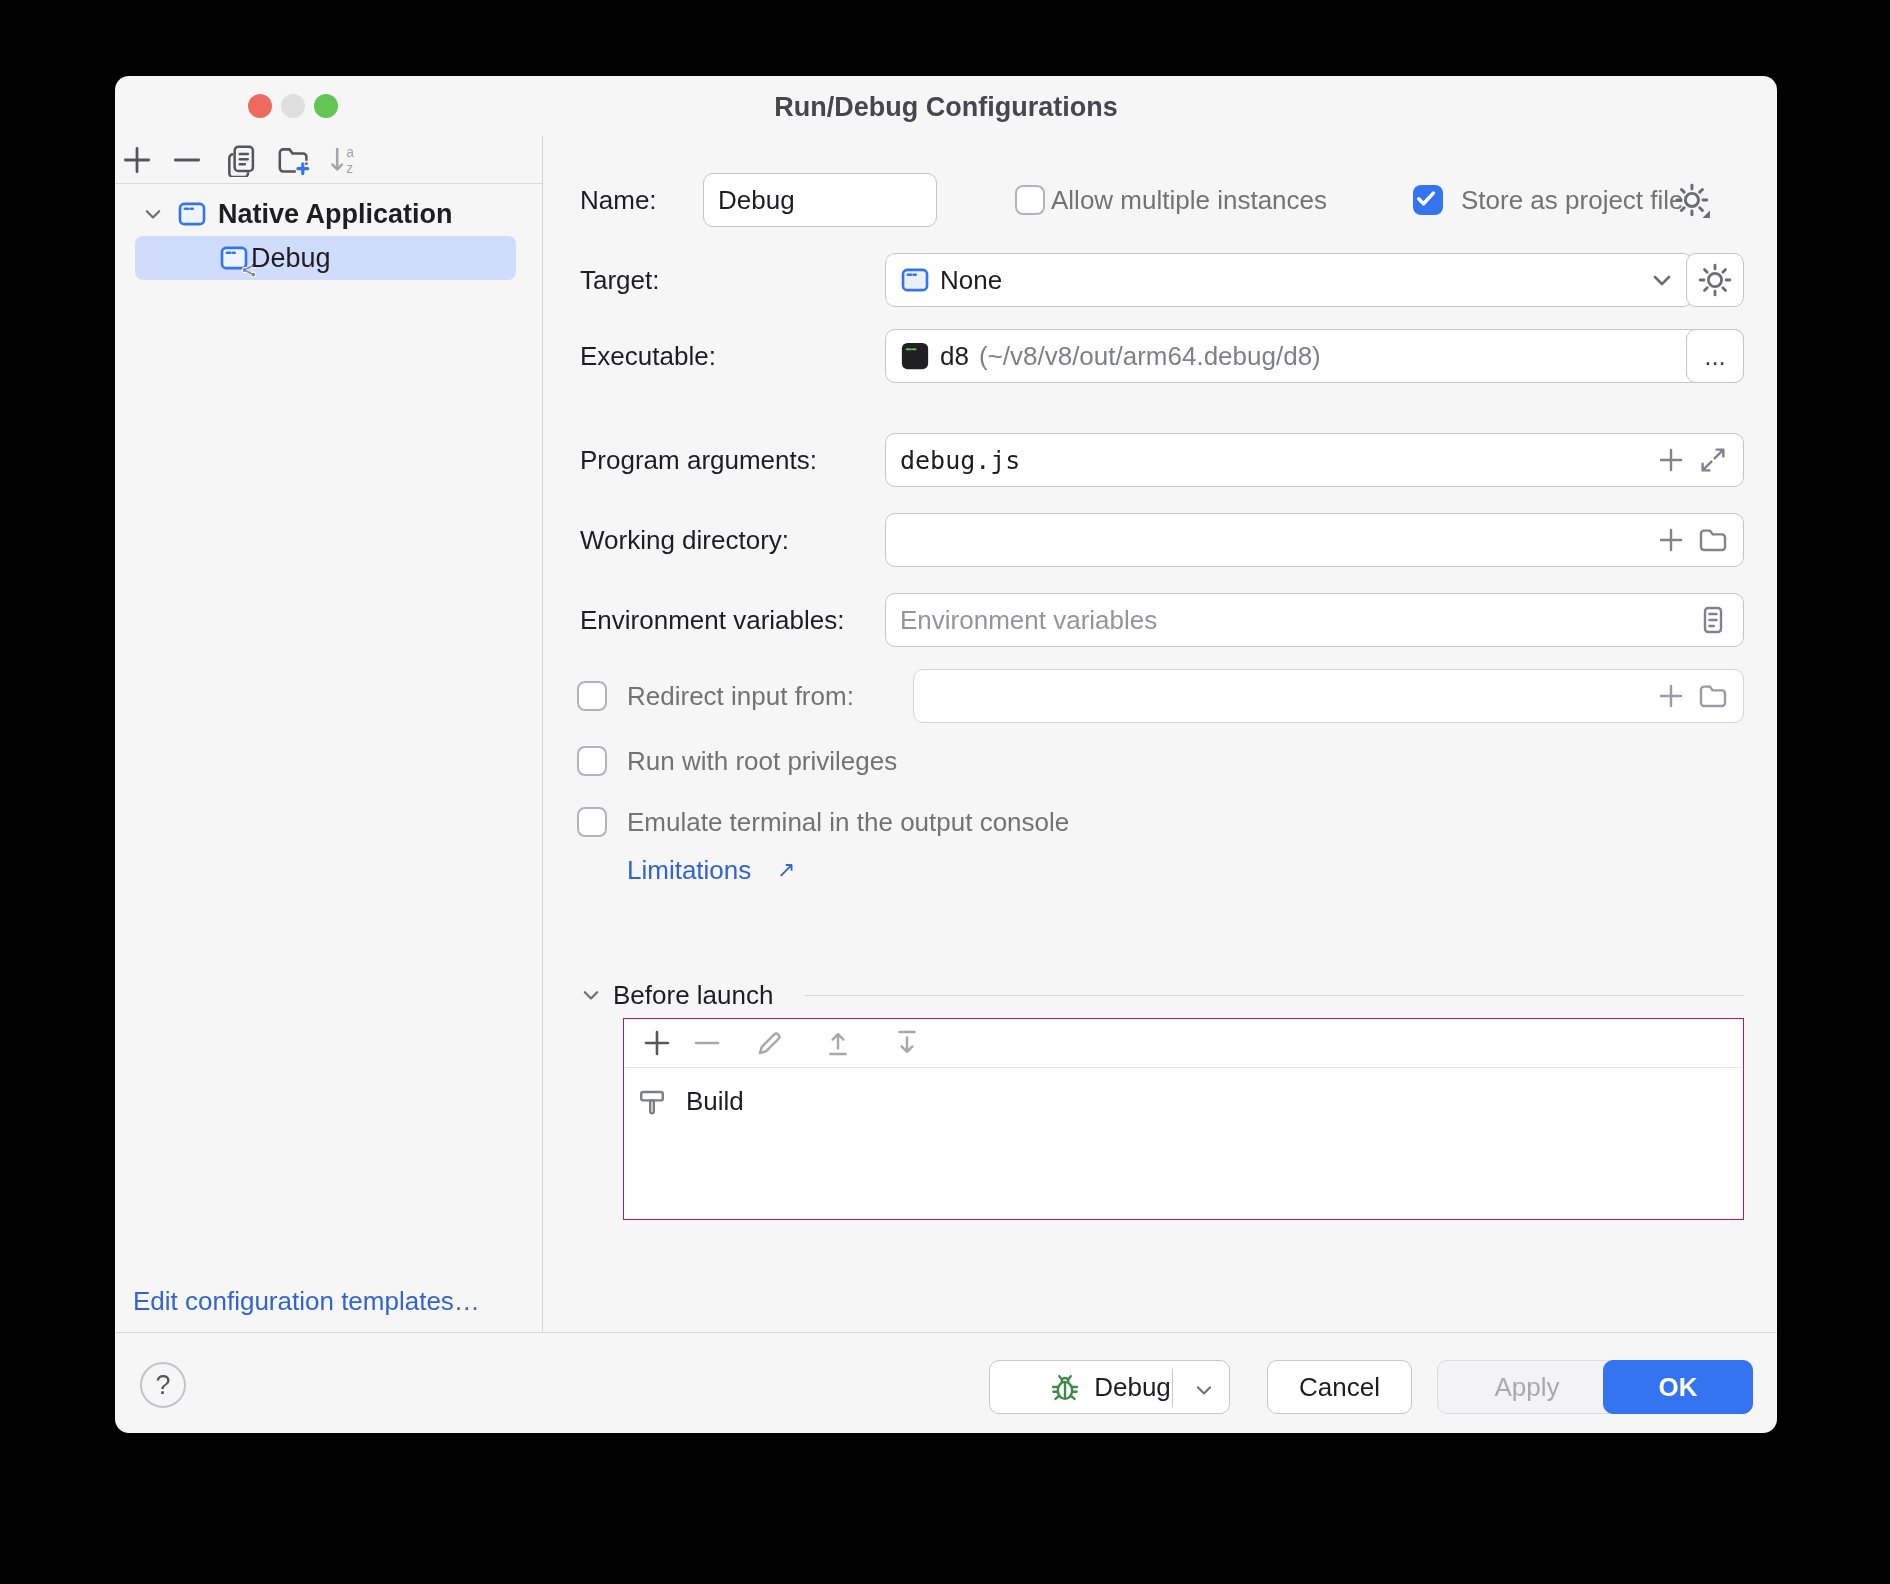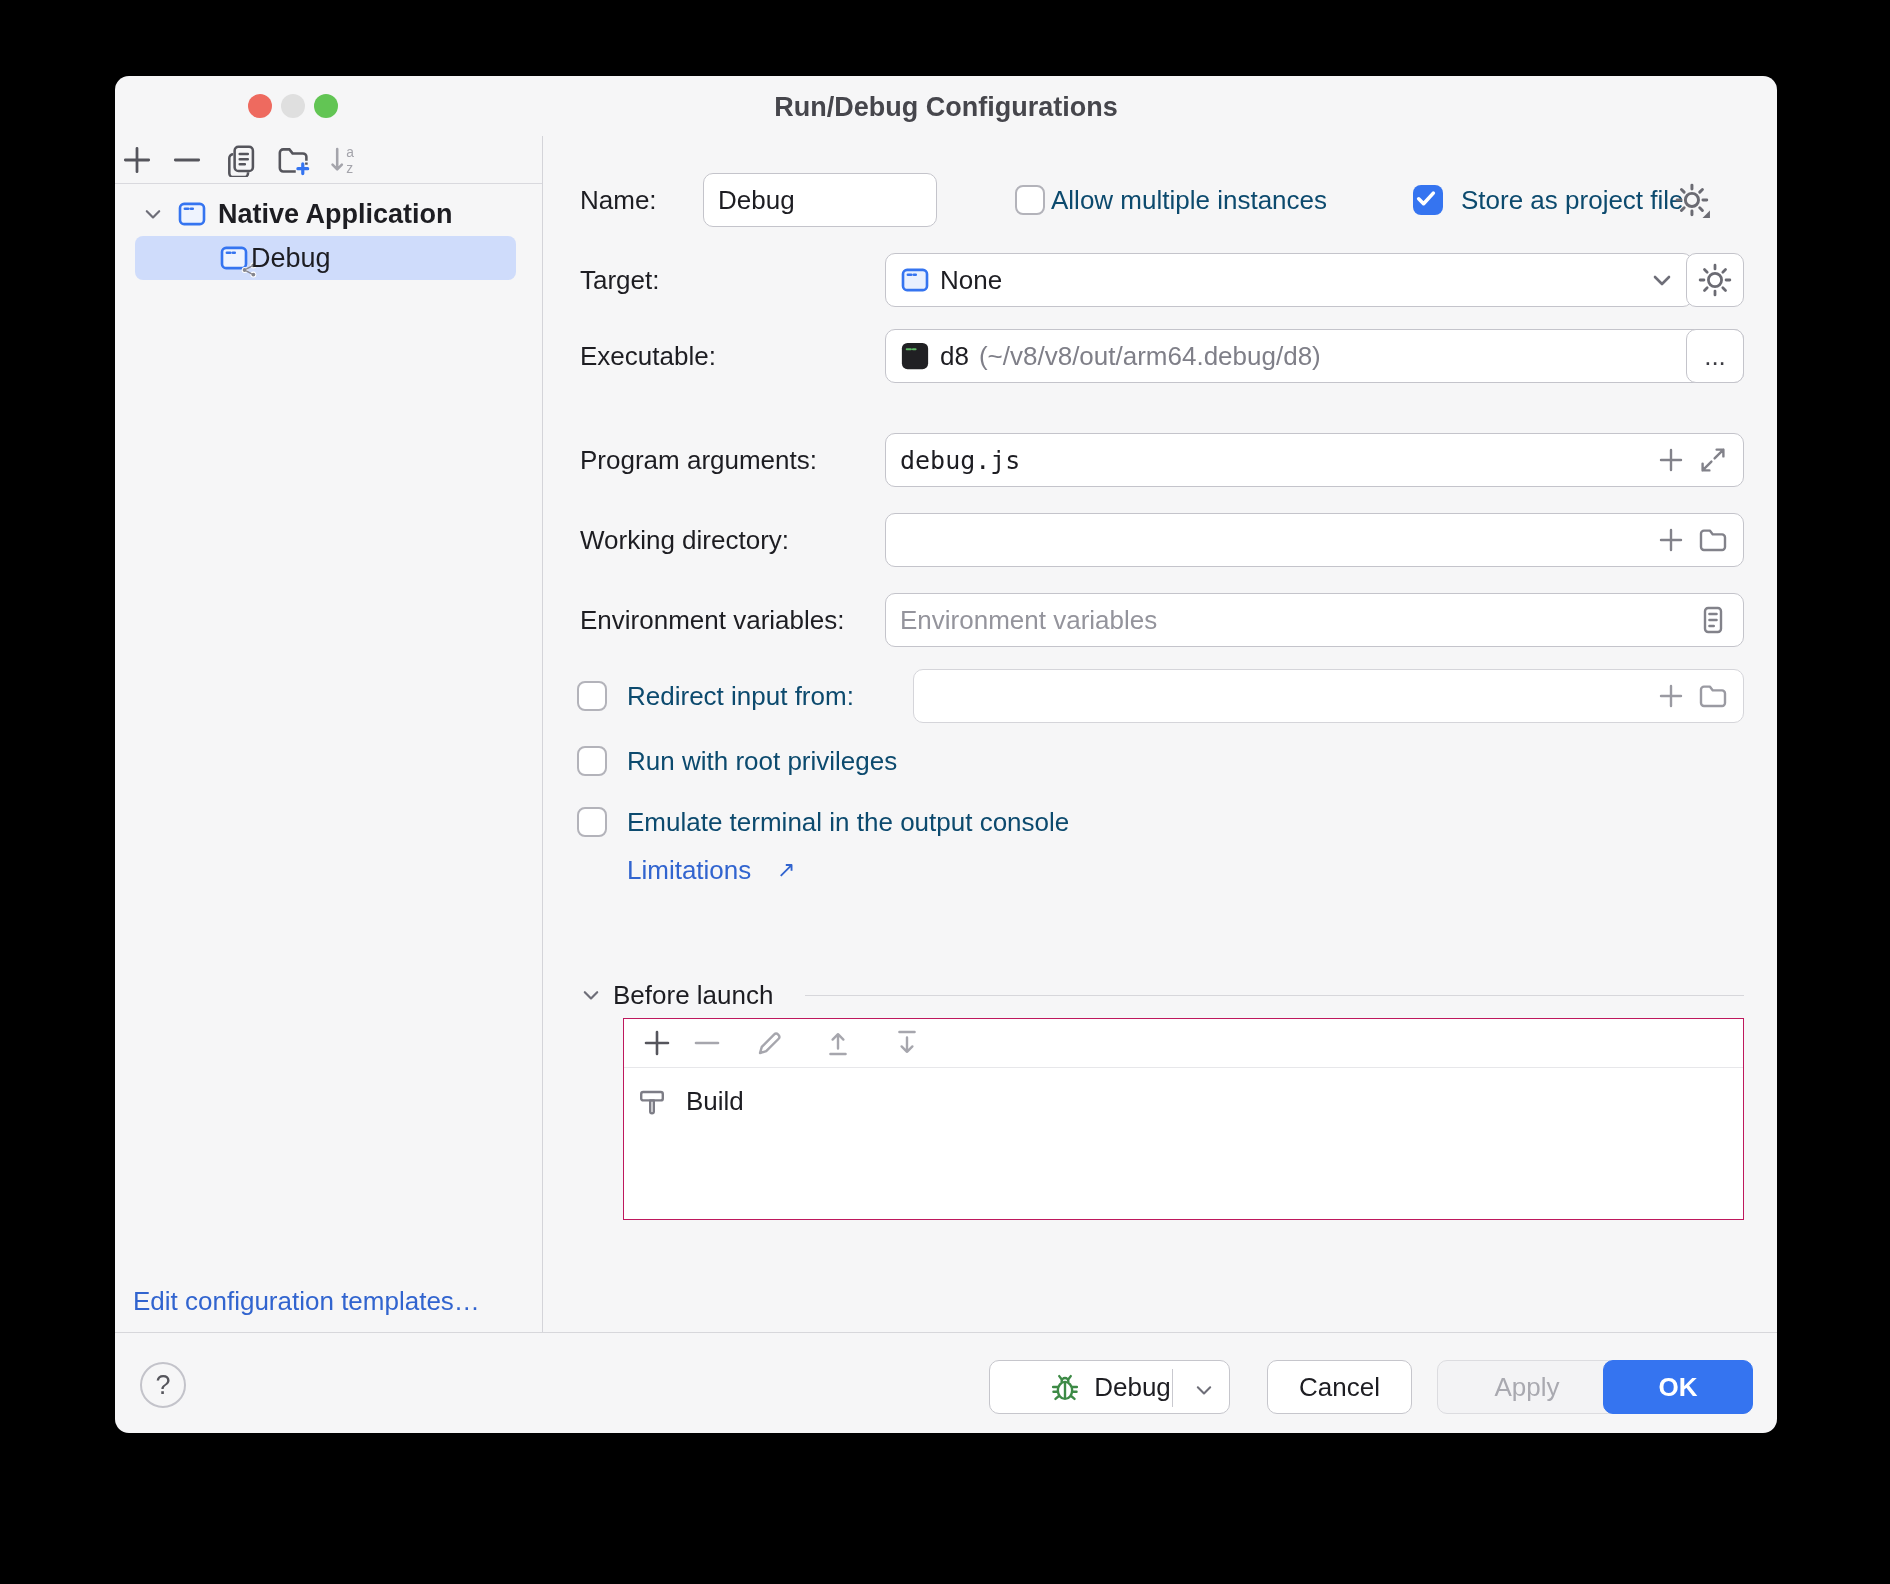--- a/index.html
+++ b/index.html
@@ -47,21 +47,21 @@
   .path-text { font-size:26px; color:#7f7f88; }
   .spacer { flex:1; }
   .inline-ico { width:32px; height:32px; flex:0 0 auto; }
 
   
   .cb { position:absolute; top:12px; width:30px; height:30px; background:#fff;
         border:2px solid #b3b3ba; border-radius:8px; }
   .cb svg { display:none; width:26px; height:26px; }
   .cb.checked { background:#3574f0; border:none; }
   .cb.checked svg { display:block; }
-  .cb-label { position:absolute; font-size:26px; line-height:54px; color:#0c4a6e; }
+  .cb-label { position:absolute; font-size:26px; line-height:54px; color:#737373; }
   .link { color:#3164cf; }
 
   
   .bl-line { position:absolute; left:690px; top:27px; width:939px; height:1px; background:#d7d7db; }
   .panel { position:absolute; left:508px; top:942px; width:1121px; height:202px;
            background:#fff; border:1px solid #be185d; }
   .panel-toolbar { position:absolute; left:0; top:0; width:100%; height:49px;
                    border-bottom:1px solid #e7e7ea; }
   .pt-icon { position:absolute; top:8px; width:32px; height:32px; }
   .bl-item { position:absolute; left:0; top:58px; width:100%; height:48px; }

